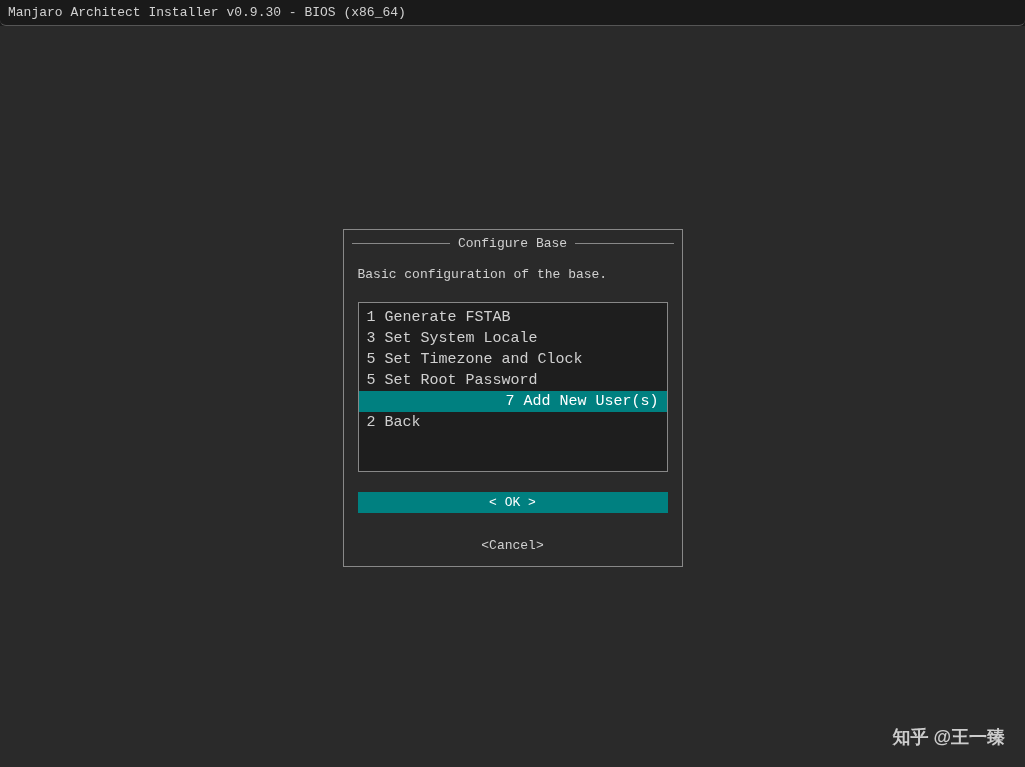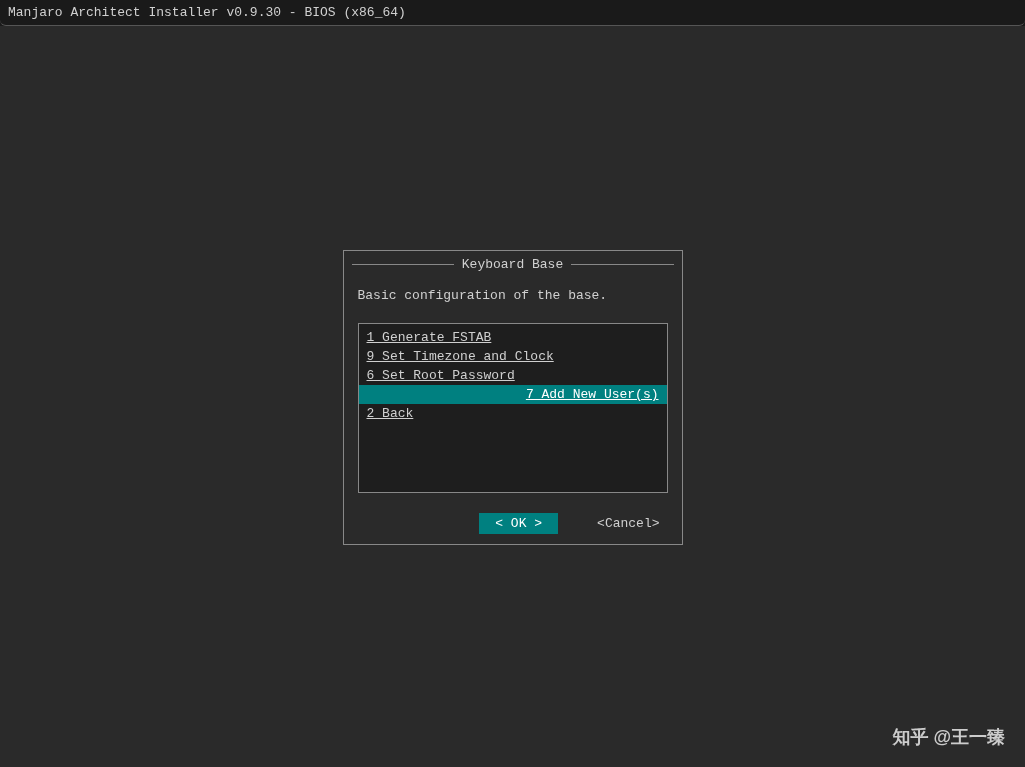--- a/index.html
+++ b/index.html
@@ -79,37 +79,37 @@
       border: 1px solid #888;
       background-color: #1e1e1e;
       padding: 4px 0;
       min-height: 170px;
     }
 
     .menu-item {
       padding: 2px 8px;
       cursor: pointer;
       color: #d0d0d0;
-      font-size: 13px;
+      font-size: 15px;
       white-space: nowrap;
-      text-decoration: underline;
     }
 
     .menu-item.selected {
       background-color: #008080;
       color: #fff;
       text-align: right;
     }
 
     .dialog-buttons {
       display: flex;
-      justify-content: flex-end;
-      gap: 31px;
+      justify-content: space-between;
+      gap: 22px;
       padding: 10px 14px;
       border-top: none;
+      flex-direction: column;
     }
 
     .btn {
       background-color: #008080;
       color: #fff;
       border: none;
       padding: 3px 16px;
       cursor: pointer;
       font-family: 'Courier New', Courier, monospace;
       font-size: 13px;
@@ -153,29 +153,30 @@
 </head>
 <body>
 
 <div class="title-bar">
   <span>Manjaro Architect Installer v0.9.30 - BIOS (x86_64)</span>
 </div>
 
 <div class="screen">
   <div class="dialog">
     <div class="dialog-title-bar">
-      <span>Keyboard Base</span>
+      <span>Configure Base</span>
     </div>
     <div class="dialog-body">
       <div class="dialog-description">Basic configuration of the base.</div>
       <div class="menu-list" id="menu-list">
 
       <div class="menu-item">  1  Generate FSTAB</div>
-          <div class="menu-item">  9  Set Timezone and Clock</div>
-          <div class="menu-item">  6  Set Root Password</div>
+          <div class="menu-item">  3  Set System Locale</div>
+          <div class="menu-item">  5  Set Timezone and Clock</div>
+          <div class="menu-item">  5  Set Root Password</div>
           <div class="menu-item selected">  7  Add New User(s)</div>
           <div class="menu-item">  2  Back</div>
         </div>
     </div>
     <div class="dialog-buttons">
       <button class="btn btn-ok">OK</button>
       <button class="btn-cancel">&lt;Cancel&gt;</button>
     </div>
   </div>
 

